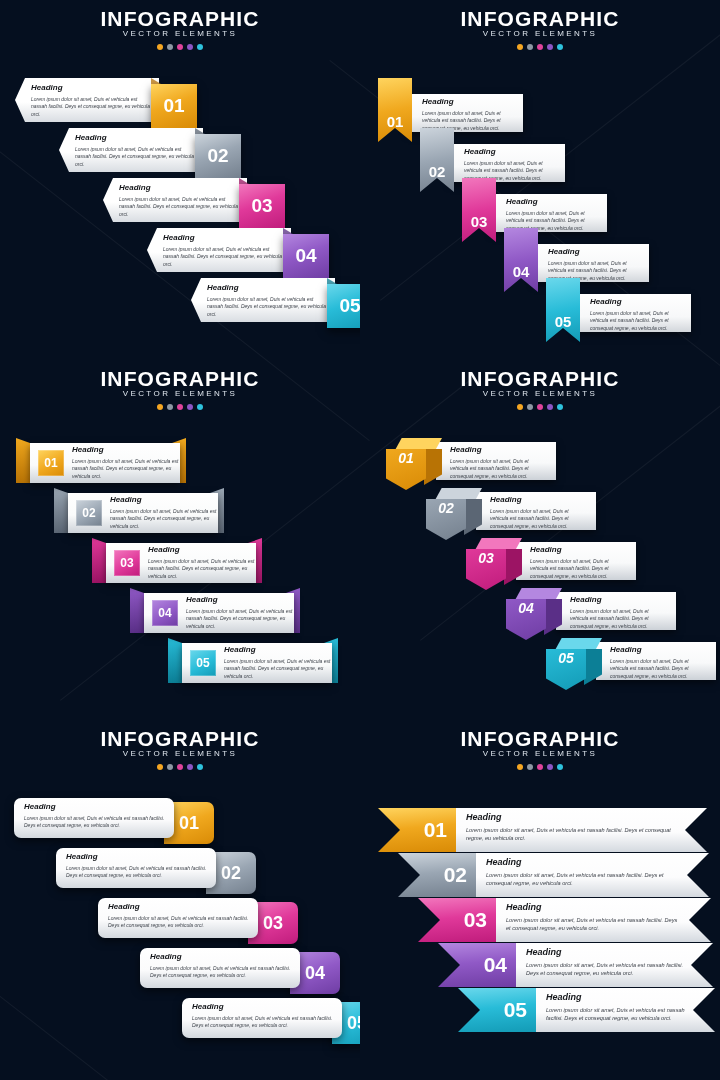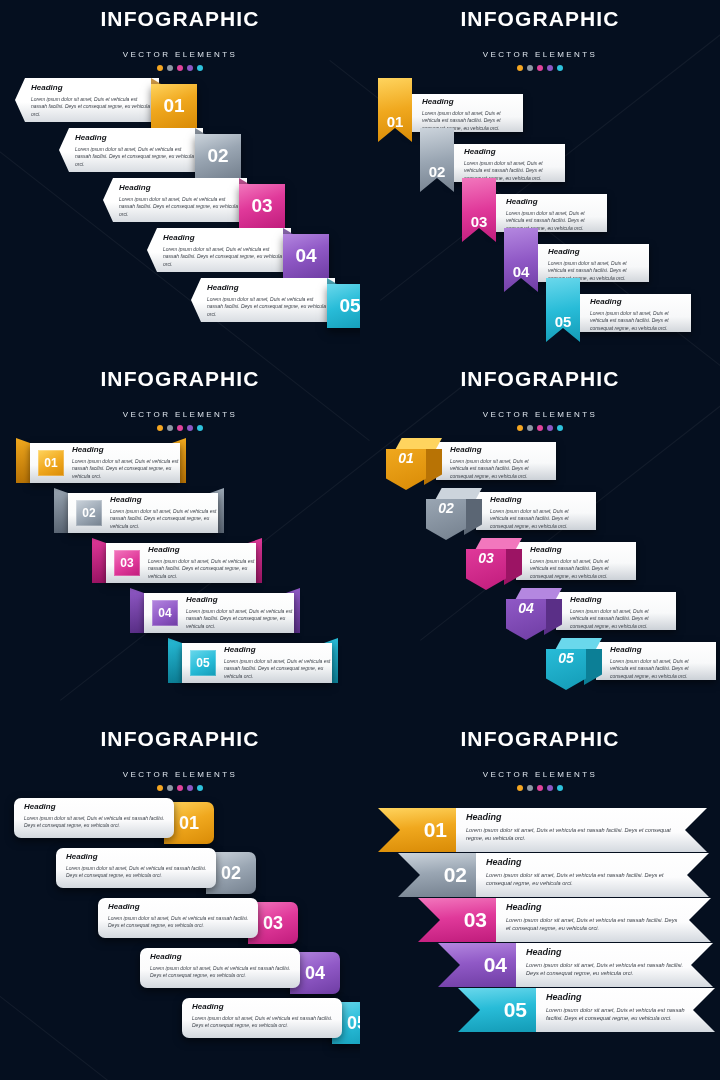--- a/index.html
+++ b/index.html
@@ -48,21 +48,21 @@
     color: #ffffff;
     font-size: 21px;
     font-weight: bold;
     letter-spacing: 1.1px;
     line-height: 1;
   }
   .hdr .sub {
     color: #dfe6ee;
     font-size: 8px;
     letter-spacing: 2.4px;
-    margin-top: 21px;
+    margin-top: 0;
   }
   .dots { margin-top: 6px; display: flex; justify-content: center; gap: 4px; }
   .dots span { width: 6px; height: 6px; border-radius: 50%; display: block; }
 
   
   .s1-row { position: absolute; height: 44px; }
   .s1-body {
     position: absolute; left: 0; top: 0; height: 44px; width: 144px;
     background: linear-gradient(180deg,#ffffff 0%,#ffffff 55%,#d9dde2 100%);
     clip-path: polygon(10px 0, 100% 0, 100% 100%, 10px 100%, 0 50%);

